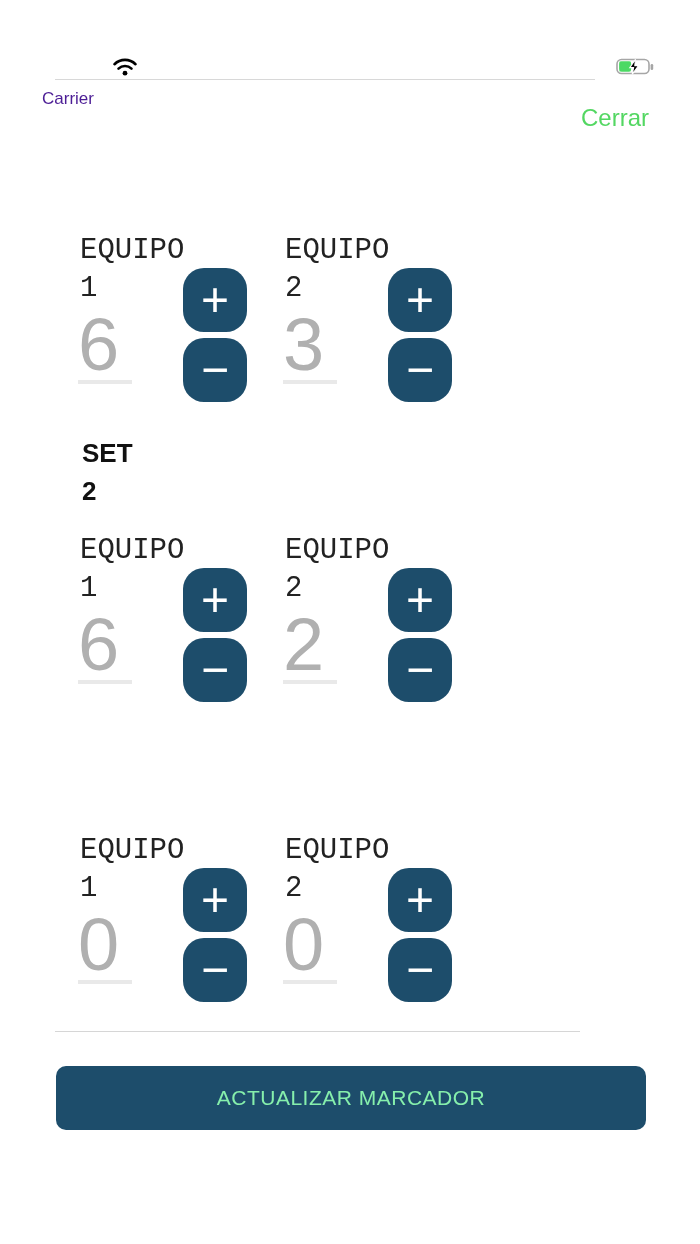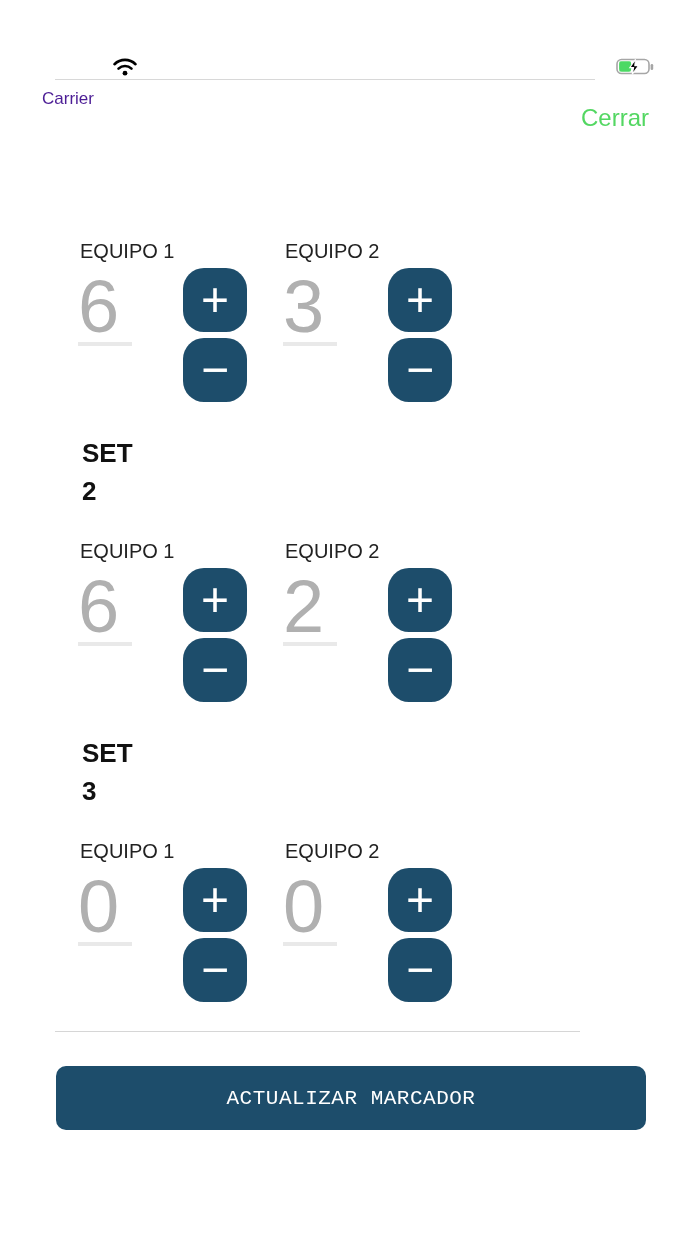--- a/index.html
+++ b/index.html
@@ -15,37 +15,37 @@
   .statusbar-hairline{position:absolute;left:55px;top:79px;width:540px;height:1px;background:#d8d8d8;}
   
   .close-link{position:absolute;top:104px;right:51px;font-size:24px;color:#53d762;cursor:pointer;}
   
   .set{position:absolute;left:78px;width:560px;height:270px;}
   .set.s1{top:140px;} .set.s2{top:440px;} .set.s3{top:740px;}
   .set-title{margin:-6px 0 0 4px;width:62px;font-size:26px;line-height:38px;font-weight:bold;color:#111;}
   .teams{position:absolute;left:0;top:100px;display:flex;align-items:flex-start;}
   .team-block{width:105px;}
   .team-block.second{margin-left:36px;}
-  .team-label{margin-top:-8px;width:98px;padding-left:2px;font-size:20px;line-height:38px;color:#222;}
+  .team-label{margin-top:-8px;width:98px;padding-left:2px;font-size:29px;line-height:38px;color:#222;font-family:Liberation Mono, monospace;}
   .score-input{
     display:block;width:54px;height:72px;margin:0;padding:0;border:none;outline:none;
     border-bottom:4px solid #e9e9e9;background:transparent;
     font-family:"Liberation Sans", sans-serif;font-size:74px;color:#b0b0b0;
   }
   .btn-col{display:flex;flex-direction:column;gap:6px;margin-top:28px;width:64px;}
   .step-btn{
     width:64px;height:64px;border:none;border-radius:21px;background:#1d4d6b;color:#fff;
     font-family:"Liberation Sans", sans-serif;font-size:48px;font-weight:300;line-height:60px;
     display:flex;align-items:center;justify-content:center;cursor:pointer;padding:0;
   }
   
   .footer-divider{position:absolute;left:55px;top:1031px;width:525px;height:1px;background:#d6d6d6;}
   .update-btn{
     position:absolute;left:56px;top:1066px;width:590px;height:64px;border:none;border-radius:10px;
-    background:#1d4d6b;color:#ffffff;font-family:Liberation Mono, monospace;
+    background:#1d4d6b;color:#86efac;font-family:Liberation Sans, sans-serif;
     font-size:21px;letter-spacing:0.5px;cursor:pointer;
   }
 </style>
 </head>
 <body>
 
 <div class="phone">
 
   <span class="carrier">Carrier</span>
   <span class="wifi">
@@ -121,21 +121,20 @@
           <span>+</span>
         </button>
         <button class="step-btn">
           <span>−</span>
         </button>
       </div>
     </div>
   </section>
 
   <section class="set s3">
-    <div class="set-title">SET 3</div>
     <div class="teams">
       <div class="team-block">
         <div class="team-label">EQUIPO 1</div>
         <input class="score-input" type="text" value="0" style="">
       </div>
       <div class="btn-col">
         <button class="step-btn">
           <span>+</span>
         </button>
         <button class="step-btn">

